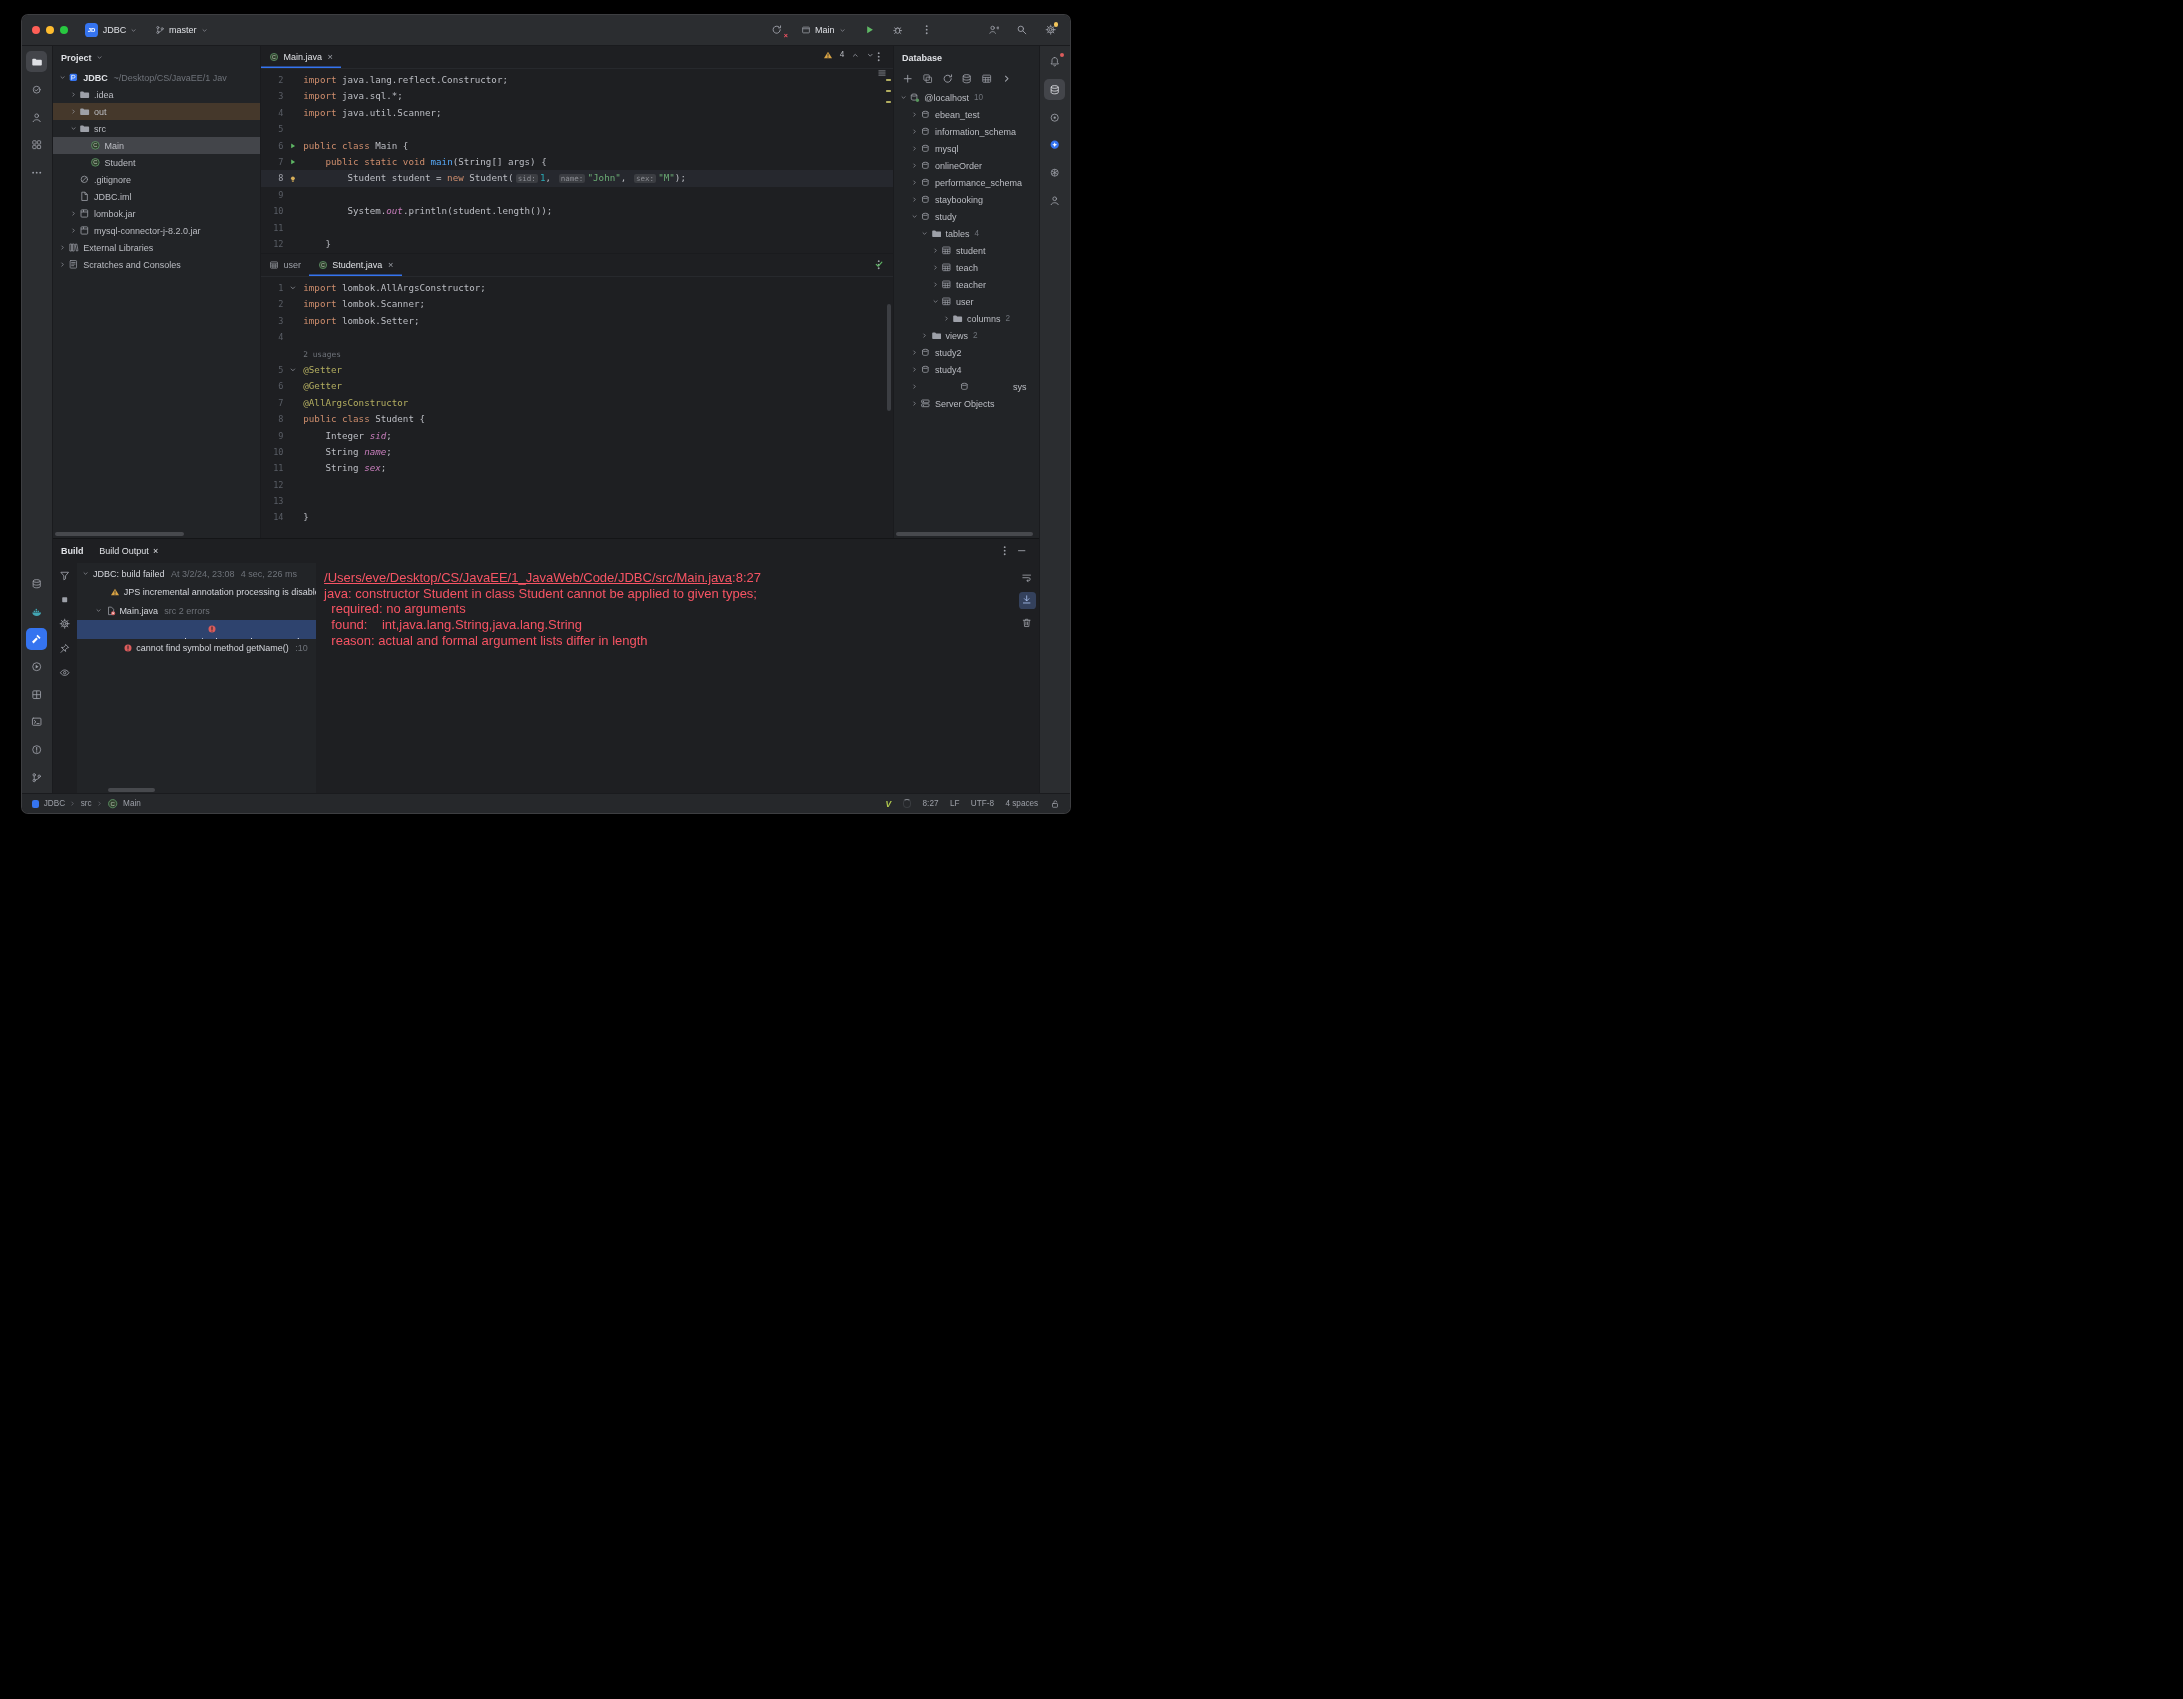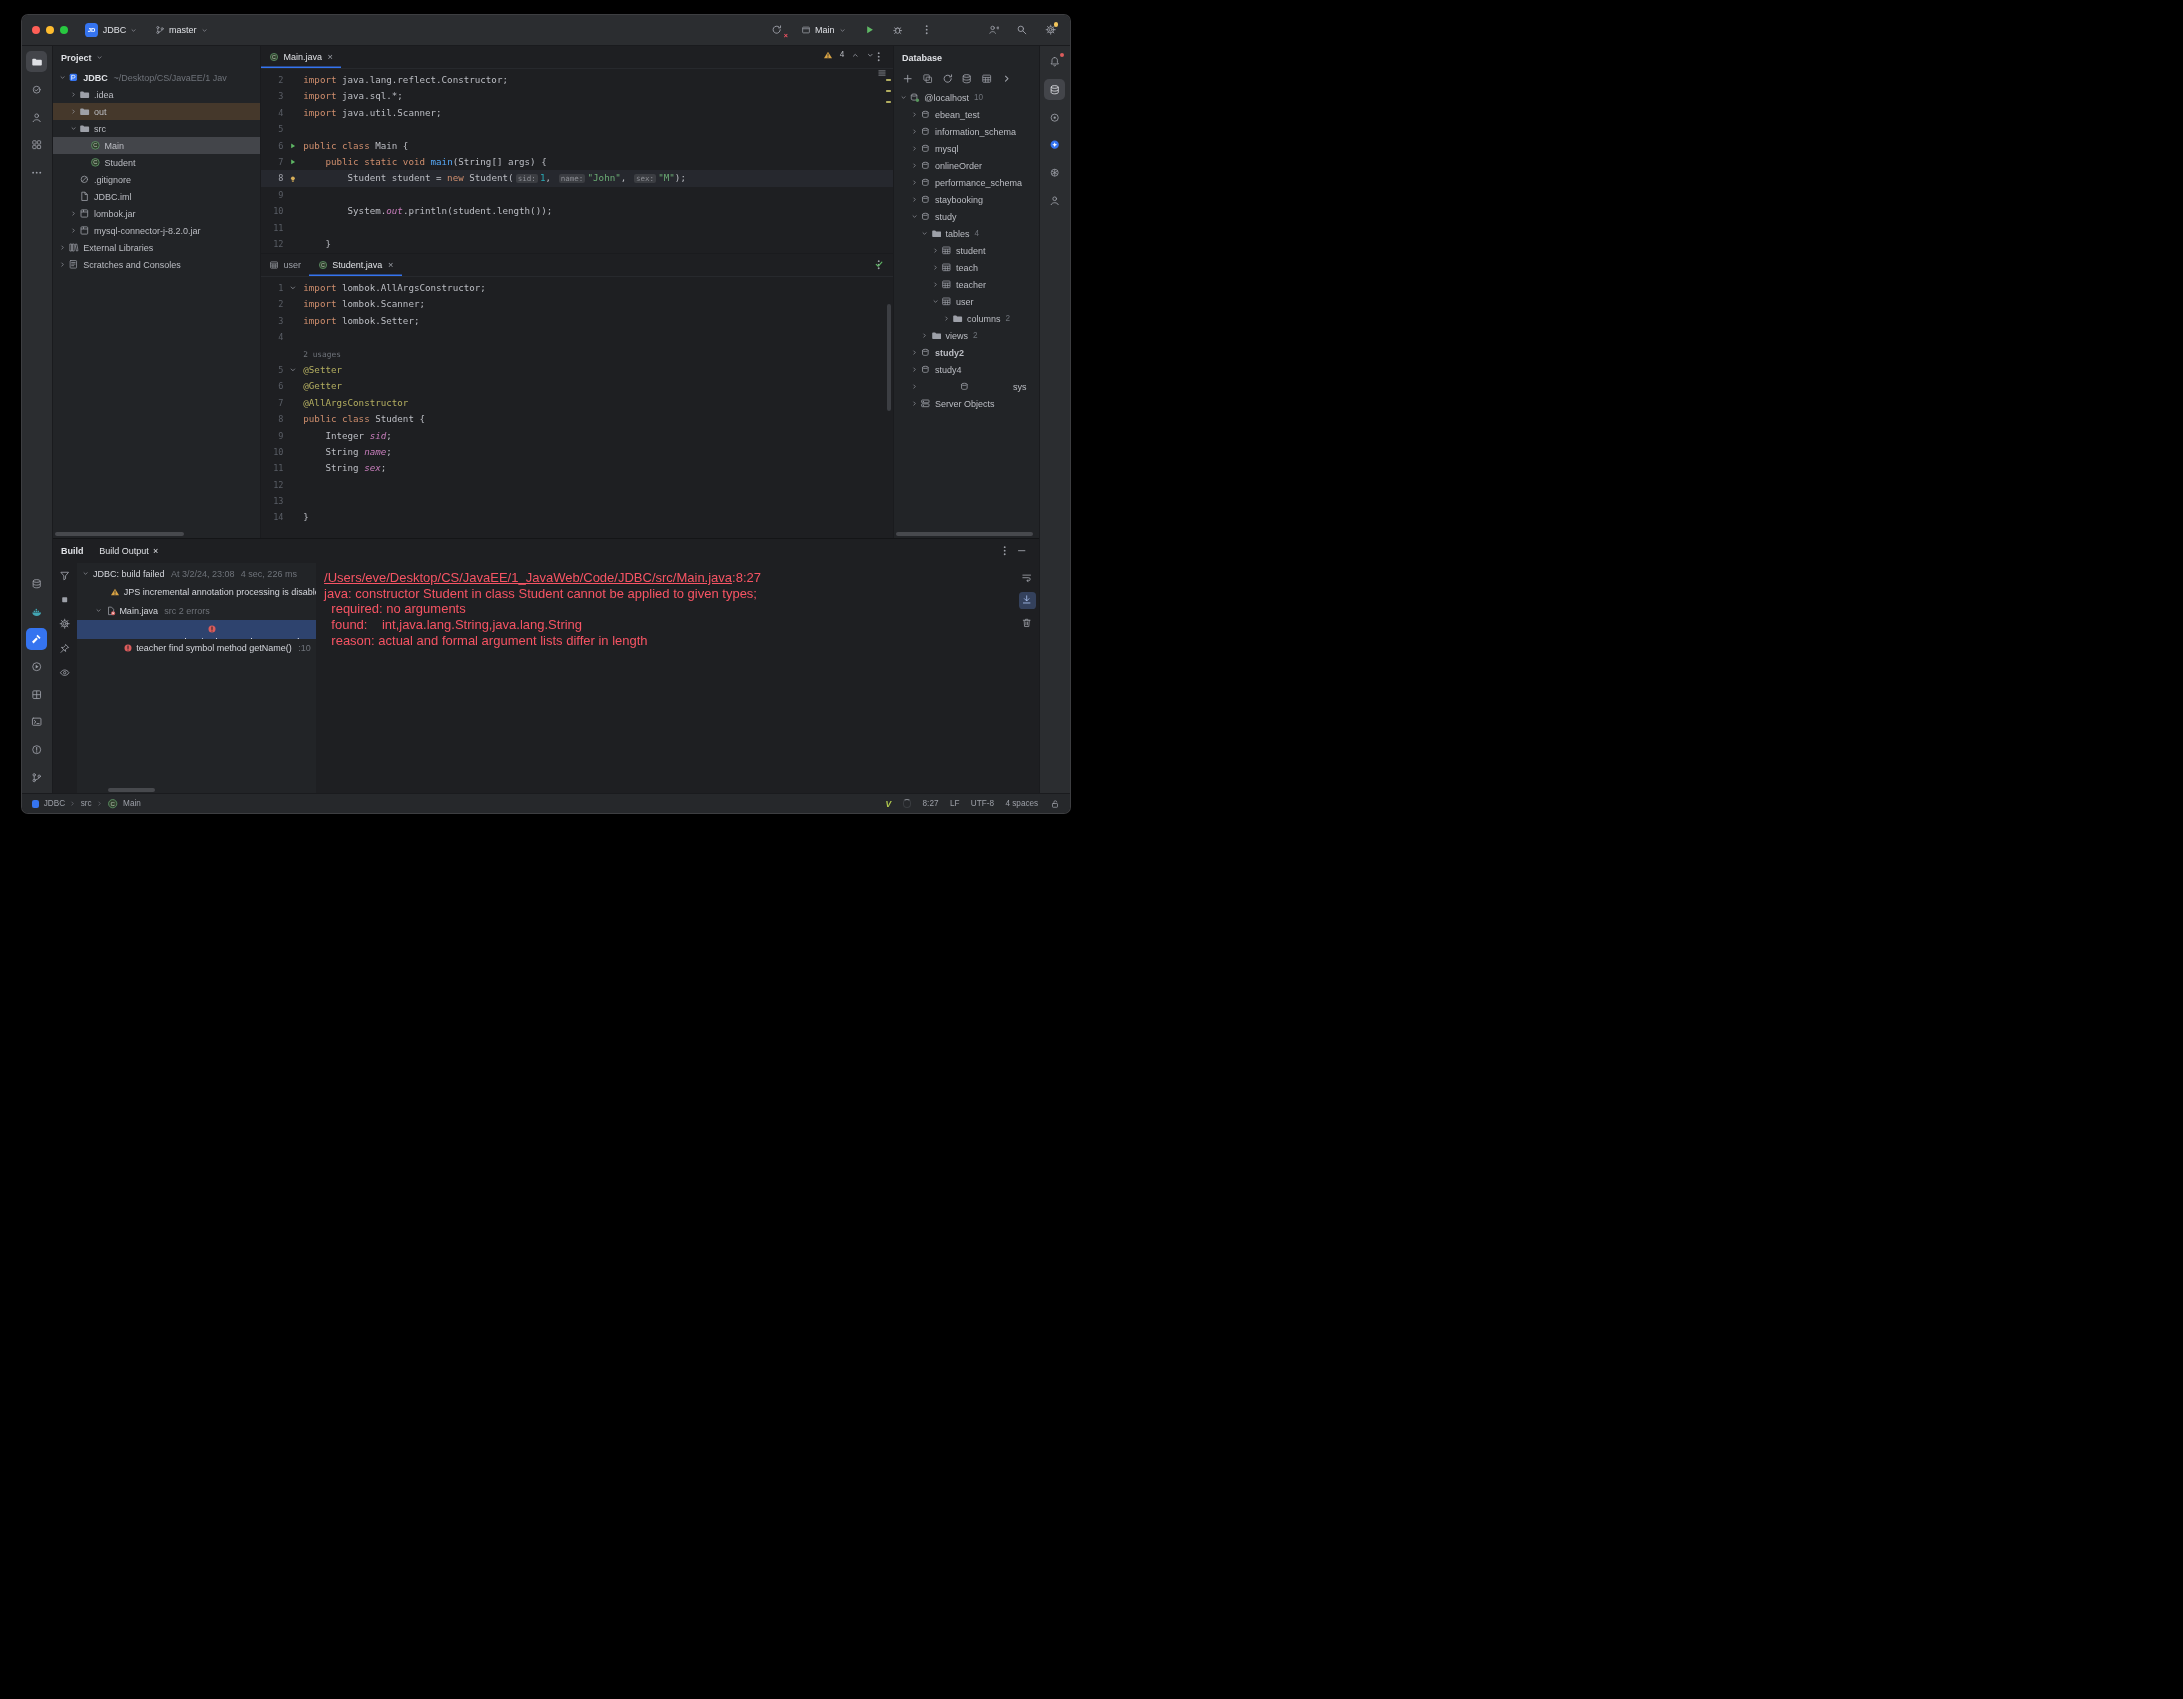--- a/index.html
+++ b/index.html
@@ -1040,21 +1040,21 @@
                   <svg class="ic s10" viewBox="0 0 10 10" width="7.1" height="7.1">
                     <use href="#i-chev-r"></use>
                   </svg>
                 </span>
                 <svg class="ic titem ic-folder" viewBox="0 0 15 15" width="10.7" height="10.7">
                   <use href="#i-folder"></use>
                 </svg>
                 <span class="lab">views</span>
                 <span class="count">2</span>
               </div>
-              <div class="tree-row" style="padding-left: 15px; font-weight: bold;">
+              <div class="tree-row" style="padding-left: 15px;">
                 <span class="chev">
                   <svg class="ic s10" viewBox="0 0 10 10" width="7.1" height="7.1">
                     <use href="#i-chev-r"></use>
                   </svg>
                 </span>
                 <svg class="ic titem ic-schema" viewBox="0 0 15 15" width="10.7" height="10.7">
                   <use href="#i-schema"></use>
                 </svg>
                 <span class="lab">study2</span>
               </div>
@@ -1175,21 +1175,21 @@
                 <svg class="ic bicon" viewBox="0 0 14 14" width="10" height="10">
                   <use href="#i-error"></use>
                 </svg>
                 <span class="btxt">constructor Student in class Student cannot b</span>
               </div>
               <div class="btree-row" style="padding-left: 31px;">
                 <span class="chev-sp"></span>
                 <svg class="ic bicon" viewBox="0 0 14 14" width="10" height="10">
                   <use href="#i-error"></use>
                 </svg>
-                <span class="btxt">teacher find symbol method getName()</span>
+                <span class="btxt">cannot find symbol method getName()</span>
                 <span class="bgray">:10</span>
               </div>
             </div>
           <div class="build-output"><div><span class="out-link">/Users/eve/Desktop/CS/JavaEE/1_JavaWeb/Code/JDBC/src/Main.java</span><span>:8:27</span></div><div>java: constructor Student in class Student cannot be applied to given types;</div><div>  required: no arguments</div><div>  found:    int,java.lang.String,java.lang.String</div><div>  reason: actual and formal argument lists differ in length</div></div>
           <div class="build-rtools" id="build-rtools">
               <div class="tbtn">
                 <svg class="ic" viewBox="0 0 16 16" width="11.4" height="11.4">
                   <use href="#i-wrap"></use>
                 </svg>
               </div>

